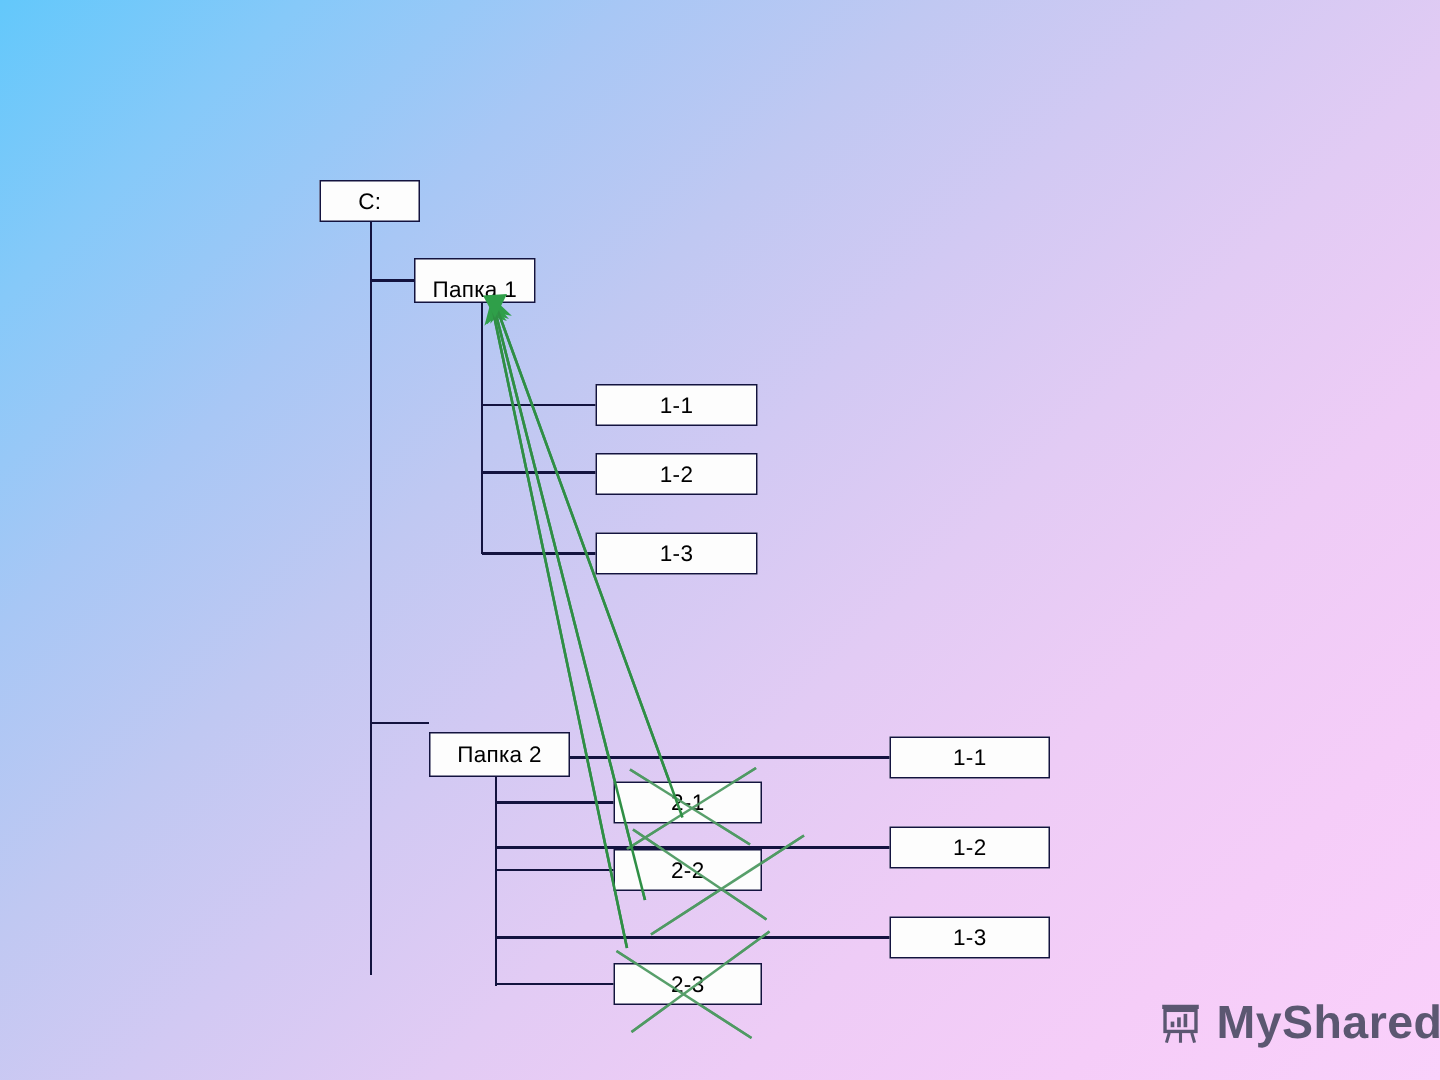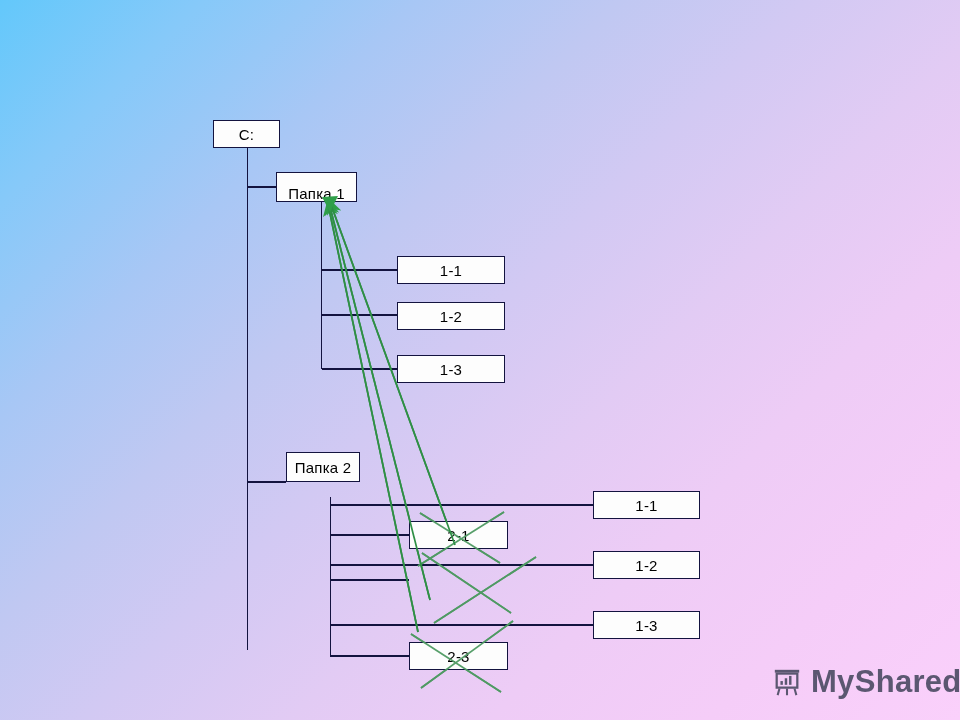--- a/index.html
+++ b/index.html
@@ -127,21 +127,21 @@
   </svg>
 
   <div class="node" style="left:213px; top:120px; width:67px; height:28px;">
     <span>C:</span>
   </div>
 
   <div class="node" style="left:276px; top:172px; width:81px; height:30px;align-items:flex-end;">
     <span>Папка 1</span>
   </div>
 
-  <div class="node" style="left:286px; top:452px; width:74px; height:30px;align-items:center;">
+  <div class="node" style="left:286px; top:488px; width:94px; height:30px;align-items:center;">
     <span>Папка 2</span>
   </div>
 
   <div class="node" style="left:397px; top:256px; width:108px; height:28px;">
     <span>1-1</span>
   </div>
   <div class="node" style="left:397px; top:302px; width:108px; height:28px;">
     <span>1-2</span>
   </div>
   <div class="node" style="left:397px; top:355px; width:108px; height:28px;">
@@ -153,20 +153,23 @@
   </div>
   <div class="node" style="left:593px; top:551px; width:107px; height:28px;">
     <span>1-2</span>
   </div>
   <div class="node" style="left:593px; top:611px; width:107px; height:28px;">
     <span>1-3</span>
   </div>
 
   <div class="node" style="left:409px; top:521px; width:99px; height:28px;">
     <span>2-1</span>
+  </div>
+  <div class="node" style="left:409px; top:566px; width:99px; height:28px;">
+    <span>2-2</span>
   </div>
   <div class="node" style="left:409px; top:642px; width:99px; height:28px;">
     <span>2-3</span>
   </div>
 
   <svg width="960" height="720" viewBox="0 0 960 720" style="position:absolute; inset:0; pointer-events:none;">
     <g stroke="#4f9a63" stroke-width="1.7" fill="none" opacity="0.95">
       <path d="M420,513 L500,563"></path>
       <path d="M504,512 L418,566"></path>
       <path d="M422,553 L511,613"></path>

